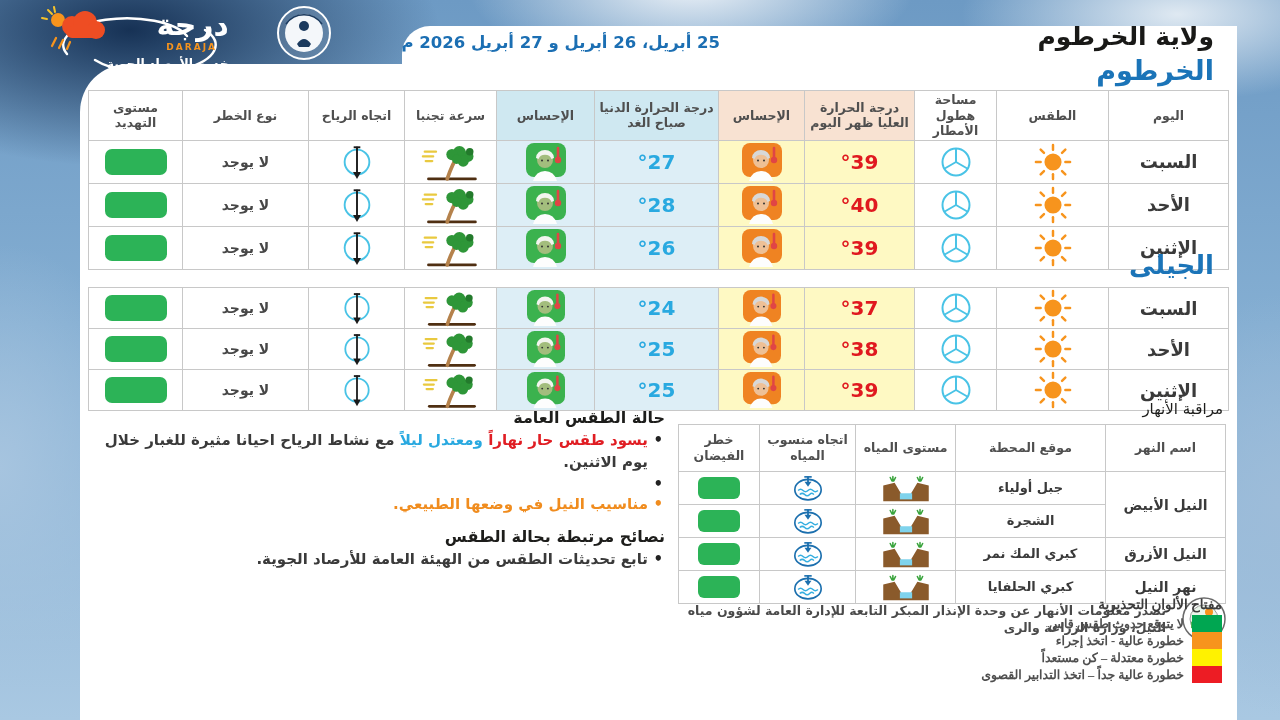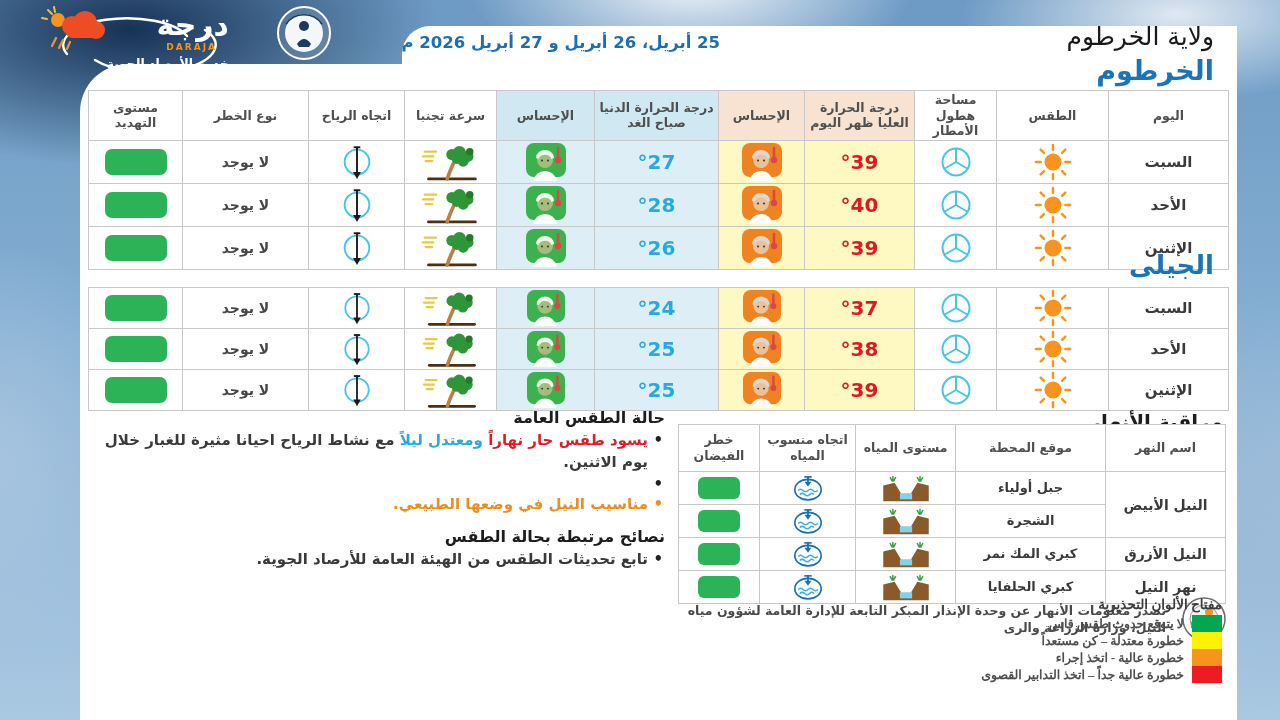--- a/index.html
+++ b/index.html
@@ -22,59 +22,59 @@
   .daraja{position:absolute;left:34px;top:4px;width:195px;height:82px;color:#fff;}
   .daraja .ar{position:absolute;right:0;top:6px;font-size:30px;font-weight:800;line-height:1;}
   .daraja .latin{position:absolute;right:12px;top:38px;font-size:9px;font-weight:800;letter-spacing:2px;color:#f7941d;}
   .daraja .tag{position:absolute;right:0;top:52px;font-size:12.5px;font-weight:800;white-space:nowrap;}
   .daraja svg.swoosh{position:absolute;right:-8px;top:-2px;}
   .cloudwrap{position:absolute;left:6px;top:2px;}
   .ewu{position:absolute;left:248px;top:4px;width:112px;height:80px;color:#fff;text-align:center;}
   .ewu .lbl{position:absolute;left:0;right:0;top:58px;font-size:11.5px;font-weight:800;white-space:nowrap;}
 
   .date-line{position:absolute;left:408px;top:33px;width:312px;text-align:right;font-size:16.5px;font-weight:800;color:#1c6fb3;white-space:nowrap;}
-  .state-title{position:absolute;right:66px;top:22px;font-size:25px;font-weight:400;color:#191917;}
+  .state-title{position:absolute;right:66px;top:22px;font-size:25px;font-weight:700;color:#191917;}
   .city-title{position:absolute;right:66px;font-size:27px;font-weight:800;color:#1b74b8;}
   #city1{top:55px;}
   #city2{top:250px;font-size:26px;}
 
   
   table.fc{position:absolute;left:88px;border-collapse:collapse;table-layout:fixed;width:1140px;background:#fff;}
   #t1{top:90px;}
   #t2{top:287px;}
   table.fc th,table.fc td{border:1px solid #c8c8c8;text-align:center;vertical-align:middle;padding:1px 3px;overflow:hidden;}
   table.fc th{height:40px;font-size:12.5px;font-weight:700;color:#4f4f4f;line-height:1.25;}
   #t1 td{height:40px;}
   #t2 td{height:36px;}
   .bg-hot-h{background:#f8e2d2;}
   .bg-cold-h{background:#cfe8f1;}
   .bg-hot{background:#fef9c3;}
   .bg-cold{background:#ddeef6;}
-  .day-cell{font-size:15px;font-weight:800;color:#3a3a3a;}
+  .day-cell{font-size:18px;font-weight:800;color:#3a3a3a;}
   .tmin{font-size:20px;font-weight:800;color:#29a9e0;}
   .tmax{font-size:20px;font-weight:800;color:#e0191f;}
   .hazard{font-size:14px;font-weight:800;color:#474747;}
   .pill{width:62px;height:26px;background:#2cb357;border-radius:7px;margin:0 auto;}
   .pill.sm{width:42px;height:22px;border-radius:6px;}
   .ic{display:block;margin:0 auto;}
 
   
   .notes{position:absolute;left:95px;top:408px;width:570px;text-align:right;color:#3a3a3a;}
   .notes .hd{font-size:16px;font-weight:800;color:#1d1d1b;margin-bottom:3px;}
   .bullet{position:relative;padding-right:17px;font-size:15px;font-weight:700;line-height:1.45;}
   .bullet::before{content:"•";position:absolute;right:2px;top:0;color:#222;}
   .bullet.orange::before{color:#f08c1e;}
   .bullet.empty{min-height:20px;}
   .seg-red{color:#e01d23;}
   .seg-blue{color:#29a9e0;}
   .seg-orange{color:#f08c1e;}
   .advice-gap{height:12px;}
 
   
-  .rivers-title{position:absolute;right:57px;top:410px;font-size:20px;font-weight:700;color:#1d1d1b;}
+  .rivers-title{position:absolute;right:57px;top:400px;font-size:15px;font-weight:400;color:#1d1d1b;}
   table.rv{position:absolute;left:678px;top:424px;border-collapse:collapse;table-layout:fixed;width:547px;background:#fff;}
   table.rv th,table.rv td{border:1px solid #c8c8c8;text-align:center;vertical-align:middle;padding:1px 2px;overflow:hidden;}
   table.rv th{height:44px;font-size:12.5px;font-weight:700;color:#4f4f4f;line-height:1.25;}
   table.rv td{height:30px;}
   .rname{font-size:14px;font-weight:800;color:#3a3a3a;}
   .rstation{font-size:13px;font-weight:700;color:#3a3a3a;line-height:1.2;}
 
   .rv-foot{position:absolute;left:678px;top:596px;width:549px;display:flex;align-items:center;gap:15px;}
   .rv-foot .txt{flex:1;text-align:right;font-size:12.5px;font-weight:700;color:#4a4a4a;line-height:1.4;}
 
@@ -621,26 +621,26 @@
     <div class="txt">تصدر معلومات الأنهار عن وحدة الإنذار المبكر التابعة للإدارة العامة لشؤون مياه النيل، وزارة الزراعة والرى</div>
   </div>
 
   <div class="legend">
     <div class="hd">مفتاح الألوان التحذيرية</div>
     <div class="lg-row">
       <div class="lg-sw" style="background: rgb(0, 166, 81);"></div>
       <div class="lg-lb">لا يتوقع حدوث طقس قاس</div>
     </div>
     <div class="lg-row">
+      <div class="lg-sw" style="background: rgb(247, 148, 29);"></div>
+      <div class="lg-lb">خطورة عالية - اتخذ إجراء</div>
+    </div>
+    <div class="lg-row">
       <div class="lg-sw" style="background: rgb(255, 242, 0);"></div>
       <div class="lg-lb">خطورة معتدلة – كن مستعداً</div>
-    </div>
-    <div class="lg-row">
-      <div class="lg-sw" style="background: rgb(247, 148, 29);"></div>
-      <div class="lg-lb">خطورة عالية - اتخذ إجراء</div>
     </div>
     <div class="lg-row">
       <div class="lg-sw" style="background: rgb(237, 28, 36);"></div>
       <div class="lg-lb">خطورة عالية جداً – اتخذ التدابير القصوى</div>
     </div>
   </div>
 
 </div>
 
 </body></html>

